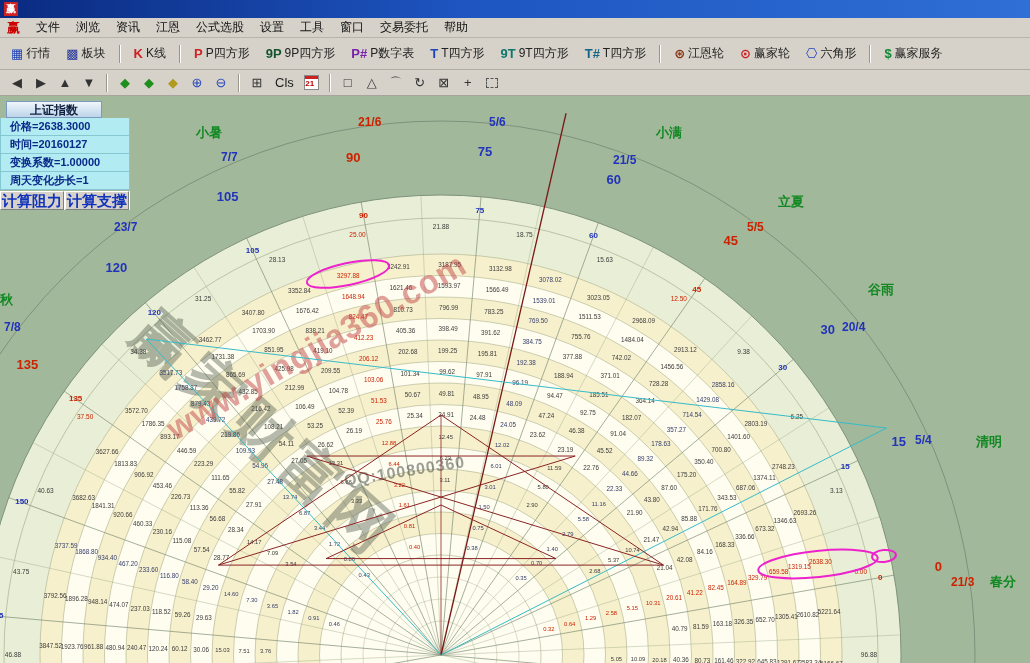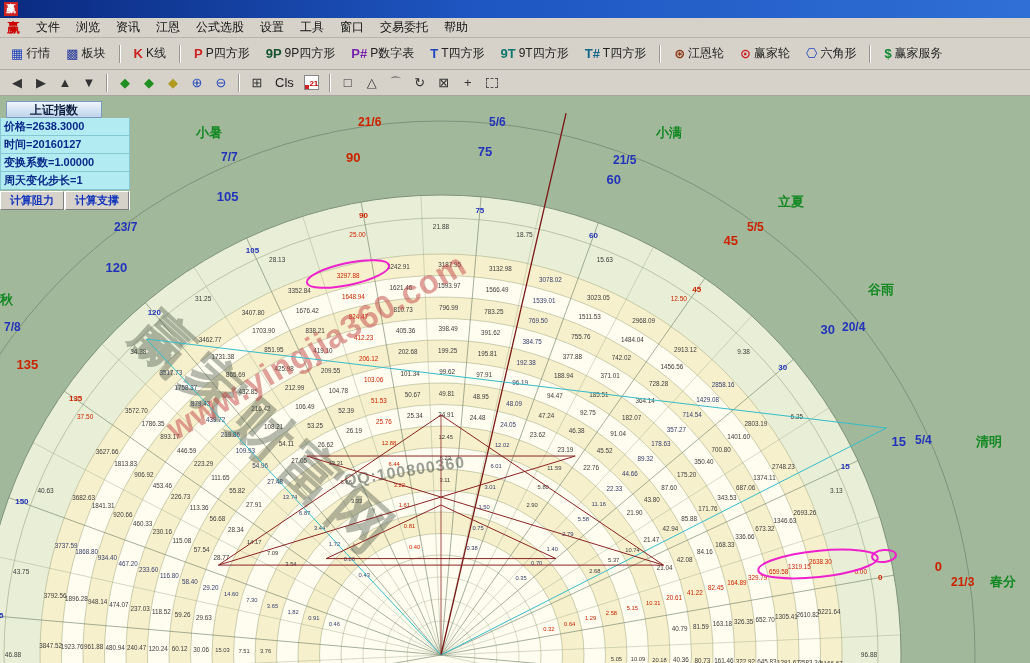--- a/index.html
+++ b/index.html
@@ -17,35 +17,35 @@
   .tb-btn{display:flex;align-items:center;height:26px;padding:0 6px;margin:0 1px;border:1px solid transparent;font-size:12px;color:#222;background:none}
   .tb-ico{font-size:13px;margin-right:3px;font-weight:bold}
   .ic-blue{color:#2244bb}.ic-navy{color:#223399}.ic-red{color:#cc2222}.ic-orange{color:#14532d}
   .ic-purple{color:#7722aa}.ic-green{color:#0f766e}.ic-teal{color:#116688}.ic-maroon{color:#883311}.ic-dollar{color:#118833}
 
   .tb2{height:26px;background:#d6d2ca;border-bottom:1px solid #a8a49c;display:flex;align-items:center;padding-left:5px}
   .t2{width:22px;height:20px;display:flex;align-items:center;justify-content:center;font-size:13px;color:#333;margin:0 1px;background:none;border:1px solid transparent}
   .c-green{color:#1f8f1f}.c-olive{color:#b09a20}.c-blue{color:#2244bb}
   .t2-cls{width:auto;padding:0 4px;font-size:13px;color:#222}
   .sep{width:2px;height:18px;border-left:1px solid #9a968e;border-right:1px solid #fff;margin:0 5px}
-  .cal{width:15px;height:15px;background:#fff;border:1px solid #888;display:inline-flex;align-items:flex-end}
+  .cal{width:15px;height:15px;background:#fff;border:1px solid #888;display:inline-flex;flex-direction:column;align-items:flex-start}
   .cal-top{width:100%;height:4px;background:#cc2222}
   .cal-num{font-size:8px;color:#bb0000;line-height:10px;font-weight:bold}
   .dash-ico{width:12px;height:10px;border:1px dashed #555;display:inline-block}
 
   .main{position:absolute;left:0;top:96px;width:1030px;height:567px;background:#a2b89a}
   #wheel-svg{position:absolute;left:0;top:0;width:1030px;height:567px}
   #wheel-svg text{font-family:"Liberation Sans","DejaVu Sans",sans-serif}
 
   .panel{position:absolute;left:0;top:5px;width:132px;z-index:5}
   .panel-title{margin-left:6px;width:96px;height:17px;line-height:16px;text-align:center;background:linear-gradient(#f0f6fc,#bdd4ea);border:1px solid #7a9ac0;font-weight:bold;font-size:12px;color:#102040}
-  .panel-field{width:130px;height:18px;line-height:17px;background:#b2ebf2;border:1px solid #86c8d2;border-top:none;color:#0a2a8a;font-weight:bold;padding-left:3px;font-size:11px;white-space:nowrap}
+  .panel-field{width:130px;height:18px;line-height:17px;background:#b2ebf2;border:1px solid #86c8d2;border-top:none;color:#0a2a8a;font-weight:bold;padding-left:9px;font-size:11px;white-space:nowrap}
   .panel-field:first-of-type{border-top:1px solid #86c8d2}
   .panel-btns{display:flex;margin-top:1px;background:#fff;width:130px}
-  .panel-btn{width:64px;height:19px;font-size:11px;color:#1133bb;background:#d6d2ca;border:1px solid;border-color:#fff #808080 #808080 #fff;font-weight:bold;margin-right:1px}
+  .panel-btn{width:64px;height:19px;font-size:15px;color:#1133bb;background:#d6d2ca;border:1px solid;border-color:#fff #808080 #808080 #fff;font-weight:bold;margin-right:1px}
 </style>
 </head>
 <body>
 
 <div class="titlebar">
   <span class="app-ico">赢</span>
 </div>
 
 <div class="menubar">
   <span class="logo">赢</span>

